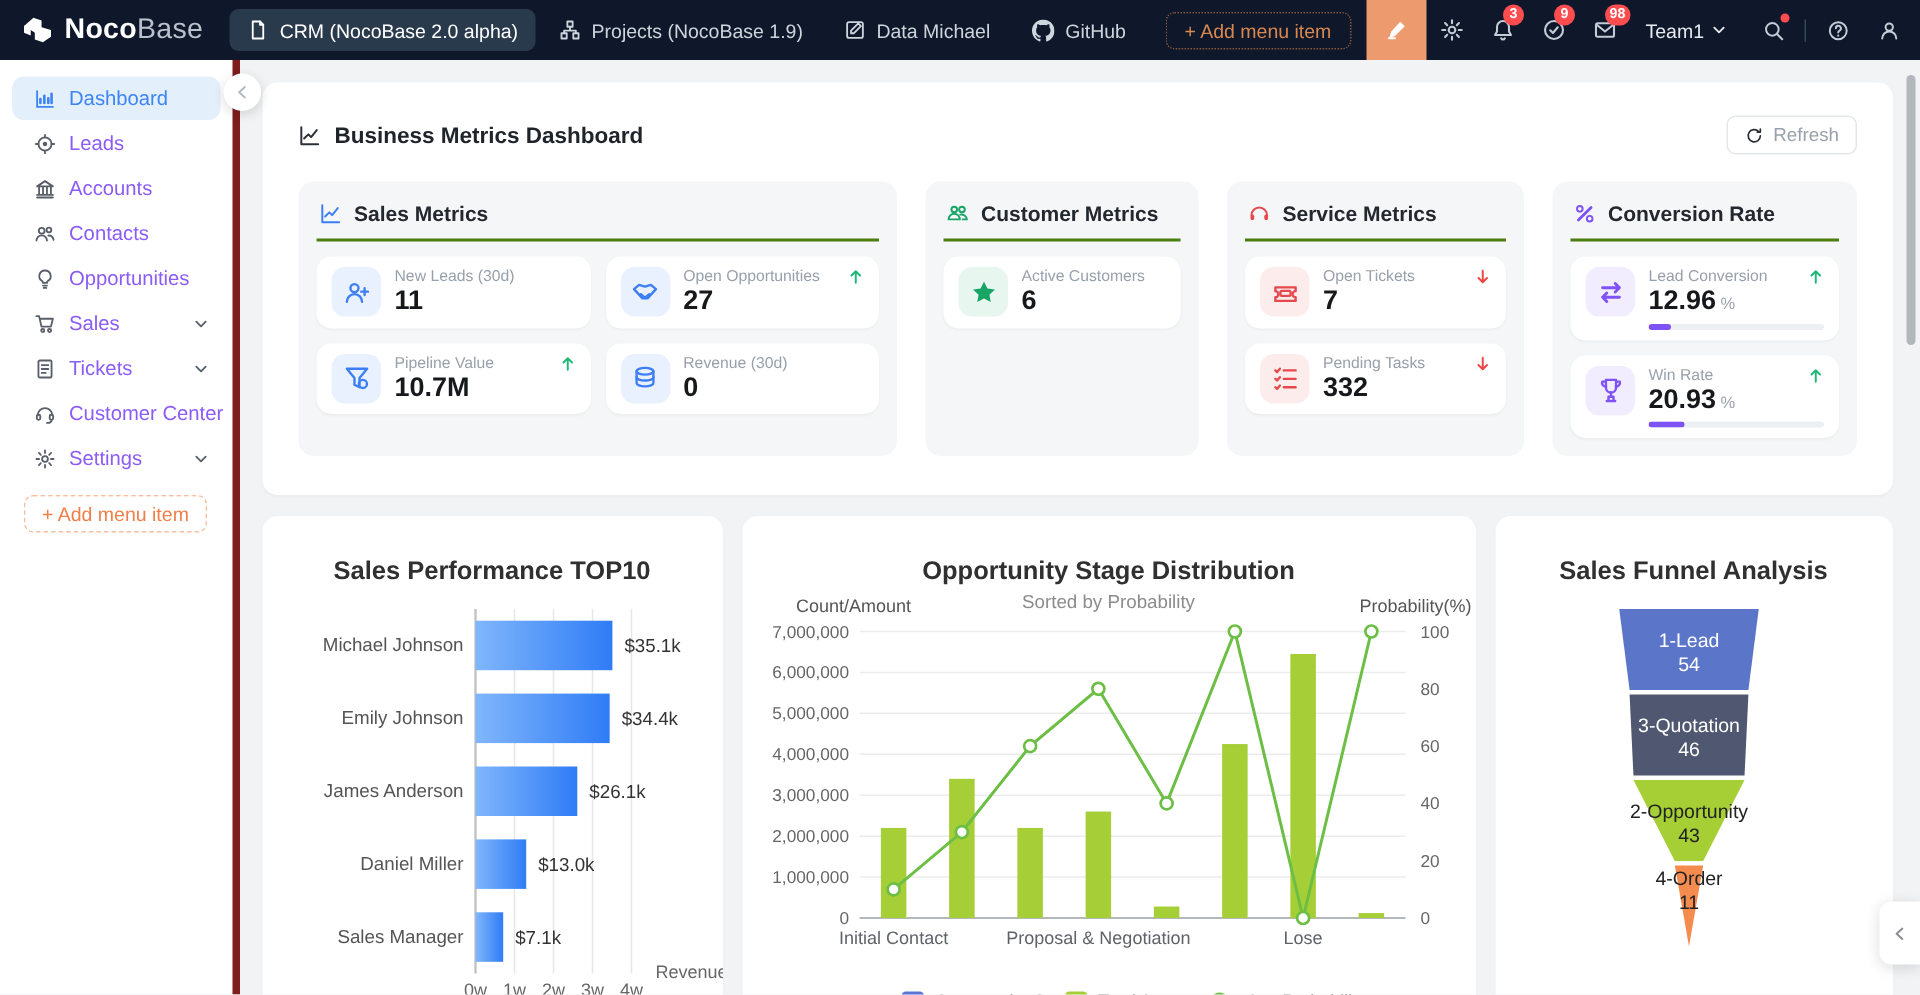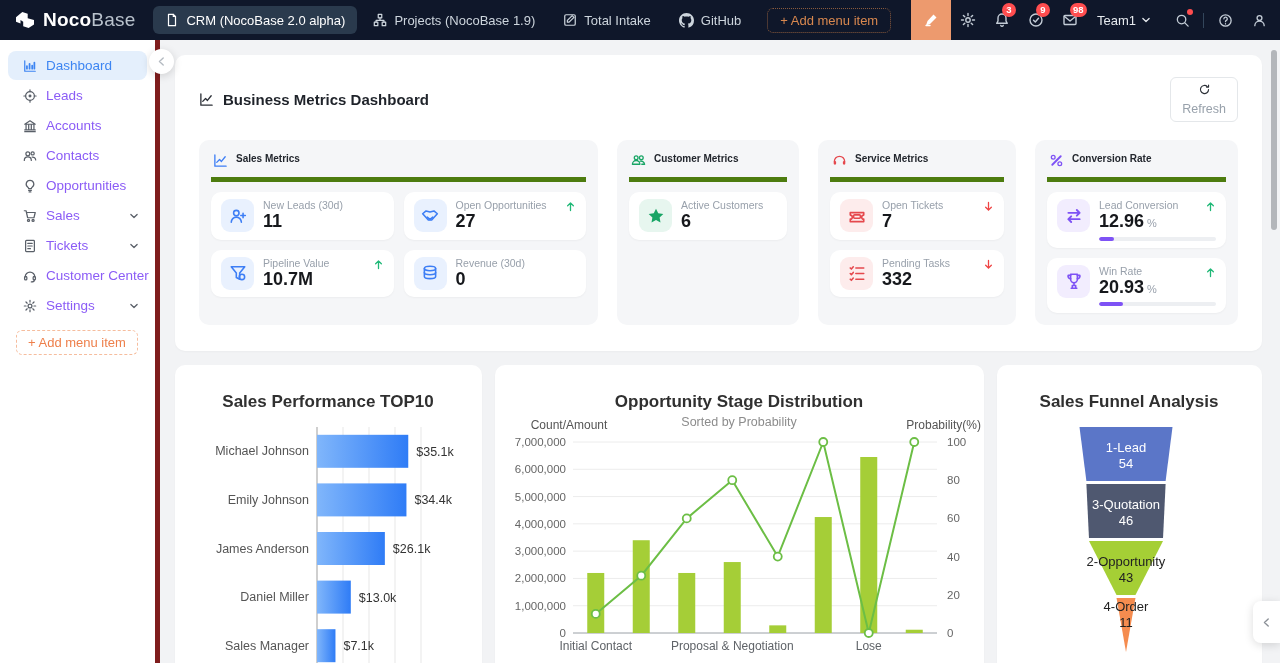--- a/index.html
+++ b/index.html
@@ -36,26 +36,26 @@
   .side-add { display:inline-flex; align-items:center; gap:6px; margin:9px 0 0 16px; padding:4px 11px; border:1px dashed #f6bd9e; border-radius:6px; color:#ee7f4a; font-size:13px; cursor:pointer; }
   .collapse-btn { position:absolute; left:149px; top:49px; width:25px; height:25px; border-radius:50%; background:#fff; box-shadow:0 2px 8px rgba(0,0,0,.15); display:flex; align-items:center; justify-content:center; color:#b4bac1; font-size:11px; cursor:pointer; z-index:6; }
 
   .content { flex:1; padding:15px 18px 0 15px; overflow:hidden; }
 
   
   .top-card { background:#fff; border-radius:10px; padding:14px 24px 26px; box-shadow:0 1px 2px rgba(0,0,0,.03); }
   .page-header { display:flex; align-items:center; margin:8px 0 18px; }
   .page-title { font-size:15px; font-weight:bold; color:#1f232a; margin-left:9px; }
   .page-header .icon { color:#2b2f36; }
-  .refresh-btn { margin-left:auto; display:inline-flex; align-items:center; gap:6px; background:#fff; border:1px solid #e4e7ea; border-radius:6px; padding:5px 11px; font-size:12.5px; color:#98a1ab; cursor:pointer;flex-direction:column; }
+  .refresh-btn { margin-left:auto; display:inline-flex; align-items:center; gap:6px; background:#fff; border:1px solid #e4e7ea; border-radius:6px; padding:5px 11px; font-size:12.5px; color:#98a1ab; cursor:pointer; }
 
   .groups { display:flex; gap:19px; }
   .group { background:#f5f6f8; border-radius:10px; padding:11px 12px 12px; }
   .g-sales { flex:0 0 399px; } .g-customer { flex:0 0 182px; } .g-service { flex:0 0 198px; } .g-conversion { flex:1; }
-  .group-header { display:flex; align-items:flex-start; gap:8px; font-size:10px; font-weight:bold; color:#23272e; padding:2px 2px 9px; border-bottom:5px solid #4d7c0f; margin-bottom:10px; white-space:nowrap; }
+  .group-header { display:flex; align-items:flex-end; gap:8px; font-size:14px; font-weight:bold; color:#23272e; padding:2px 2px 9px; border-bottom:2px solid #4d7c0f; margin-bottom:10px; white-space:nowrap; }
   .group-cards { display:grid; gap:10px; }
   .g-sales .group-cards { grid-template-columns:1fr 1fr; }
   .mcard { background:#fff; border-radius:10px; padding:7px 10px; min-height:45px; display:flex; align-items:flex-start; gap:9px; position:relative; box-shadow:0 1px 2px rgba(0,0,0,.04); }
   .tile { width:33px; height:33px; border-radius:9px; flex:none; display:flex; align-items:center; justify-content:center; }
   .mtext { flex:1; min-width:0; }
   .mlabel { font-size:10.5px; color:#98a0ab; white-space:nowrap; overflow:hidden; text-overflow:ellipsis; }
   .mvalue-row { display:flex; align-items:baseline; gap:3px; }
   .mvalue { font-size:18px; font-weight:bold; color:#16181c; line-height:1.2; }
   .msuffix { font-size:11px; color:#9aa2ad; }
   .trend { position:absolute; top:7px; right:9px; }
@@ -109,21 +109,21 @@
         </span>
         <span>Projects (NocoBase 1.9)</span>
       </div>
       <div class="nav-tab">
         <span class="icon">
           <svg width="14" height="14" viewBox="0 0 16 16" fill="none" stroke="currentColor" stroke-width="1.4" stroke-linecap="round" stroke-linejoin="round">
             <rect x="2" y="2" width="12" height="12" rx="1.5"></rect>
             <path d="M5 8.5l5.5-5.5 2 2L7 10.5H5z"></path>
           </svg>
         </span>
-        <span>Total Intake</span>
+        <span>Data Michael</span>
       </div>
       <div class="nav-tab">
         <span class="icon">
           <svg width="15" height="15" viewBox="0 0 16 16" fill="currentColor">
             <path d="M8 0C3.58 0 0 3.58 0 8c0 3.54 2.29 6.53 5.47 7.59.4.07.55-.17.55-.38 0-.19-.01-.82-.01-1.49-2.01.37-2.53-.49-2.69-.94-.09-.23-.48-.94-.82-1.13-.28-.15-.68-.52-.01-.53.63-.01 1.08.58 1.23.82.72 1.21 1.87.87 2.33.66.07-.52.28-.87.51-1.07-1.78-.2-3.64-.89-3.64-3.95 0-.87.31-1.59.82-2.15-.08-.2-.36-1.02.08-2.12 0 0 .67-.21 2.2.82.64-.18 1.32-.27 2-.27s1.36.09 2 .27c1.53-1.04 2.2-.82 2.2-.82.44 1.1.16 1.92.08 2.12.51.56.82 1.27.82 2.15 0 3.07-1.87 3.75-3.65 3.95.29.25.54.73.54 1.48 0 1.07-.01 1.93-.01 2.2 0 .21.15.46.55.38A8.01 8.01 0 0 0 16 8c0-4.42-3.58-8-8-8z"></path>
           </svg>
         </span>
         <span>GitHub</span>
       </div>
     </div>

